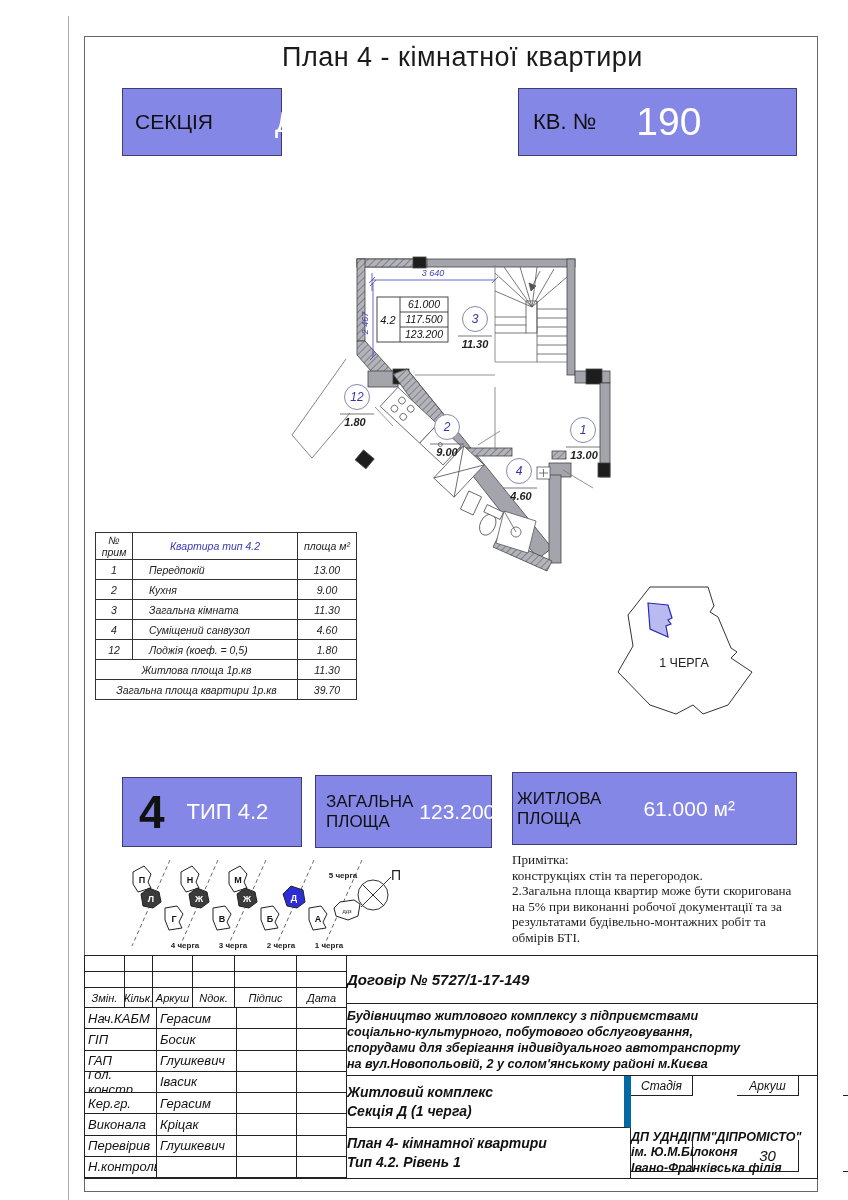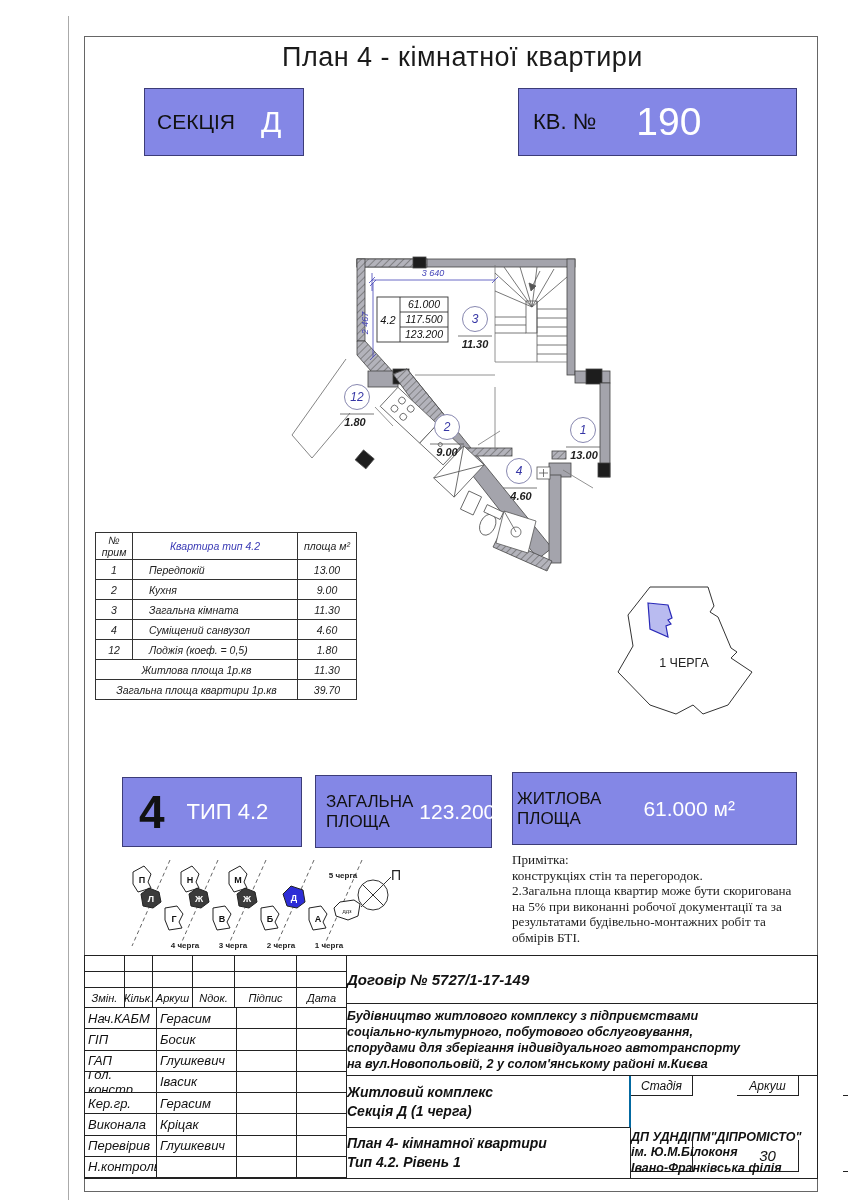--- a/index.html
+++ b/index.html
@@ -34,21 +34,21 @@
 </style>
 </head>
 <body>
 <div class="page">
 
 <div class="edge-line" style="left:68px;top:16px;width:1px;height:1184px;"></div>
 <div class="frame" style="left:84px;top:36px;width:732px;height:1154px;"></div>
 
 <div class="title" style="left:282px;top:42px;">План 4 - кімнатної квартири</div>
 
-<div class="badge" style="left:144px;top:88px;width:158px;height:66px;">
+<div class="badge" style="left:122px;top:88px;width:158px;height:66px;gap:36px;">
   <span class="blk" style="font-size:21px;margin-left:12px;">СЕКЦІЯ</span>
   <span class="wht" style="font-size:30px;margin-left:26px;">Д</span>
 </div>
 <div class="badge" style="left:518px;top:88px;width:277px;height:66px;">
   <span class="blk" style="font-size:22px;margin-left:14px;">КВ. №</span>
   <span class="wht" style="font-size:39px;margin-left:40px;">190</span>
 </div>
 
 <svg class="abs" style="left:290px;top:245px;" width="360" height="335" viewBox="0 0 360 335">
   <defs>
@@ -393,21 +393,21 @@
 
   <div class="tb-big" style="left:262px;top:0;width:470px;height:48px;border-bottom:1px solid #222;font-size:15px;">
     <div>Договір № 5727/1-17-149</div>
   </div>
   <div class="tb-big" style="left:262px;top:48px;width:470px;height:72px;border-bottom:1px solid #222;font-size:12.6px;line-height:16px;">
     <div>Будівництво житлового комплексу з підприємствами</div>
     <div>соціально-культурного, побутового обслуговування,</div>
     <div>спорудами для зберігання індивідуального автотранспорту</div>
     <div>на вул.Новопольовій, 2 у солом'янському районі м.Києва</div>
   </div>
-  <div class="tb-big" style="left:262px;top:120px;width:284px;height:52px;border-right:2px solid #0369a1;border-bottom:1px solid #222;font-size:14px;line-height:19px;">
+  <div class="tb-big" style="left:262px;top:120px;width:284px;height:52px;border-right:7px solid #0369a1;border-bottom:1px solid #222;font-size:14px;line-height:19px;">
     <div>Житловий комплекс</div>
     <div>Секція Д  (1 черга)</div>
   </div>
   <div class="grid" style="left:546px;top:120px;width:186px;height:52px;grid-template-columns:62px 62px 62px;grid-template-rows:20px 32px;gap:44px;">
     <div class="cell" style="font-size:12px;">Стадія</div>
     <div class="cell" style="font-size:12px;">Аркуш</div>
     <div class="cell" style="font-size:12px;">Аркушів</div>
     <div class="cell" style="font-size:15px;"></div>
     <div class="cell" style="font-size:15px;">30</div>
     <div class="cell" style="font-size:15px;">33</div>

